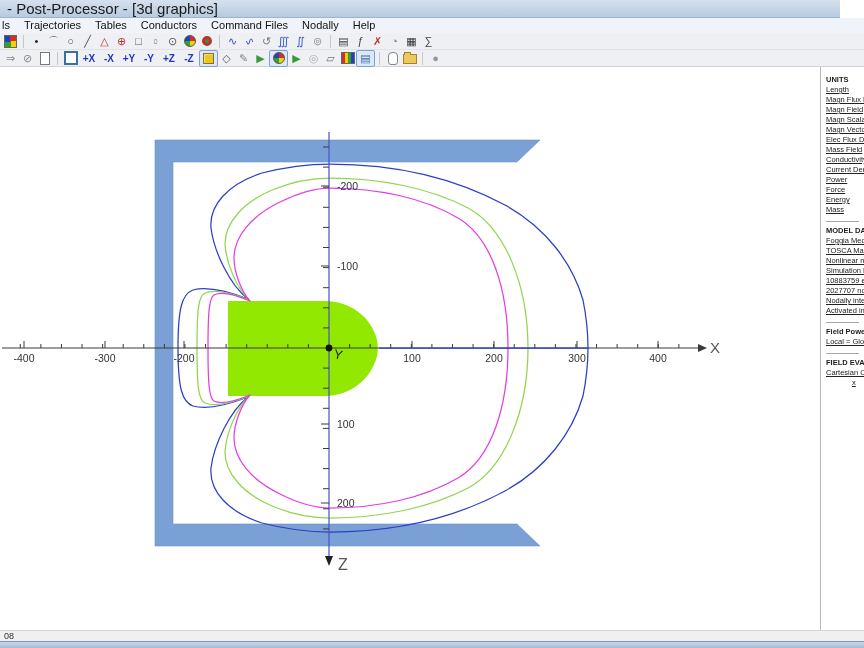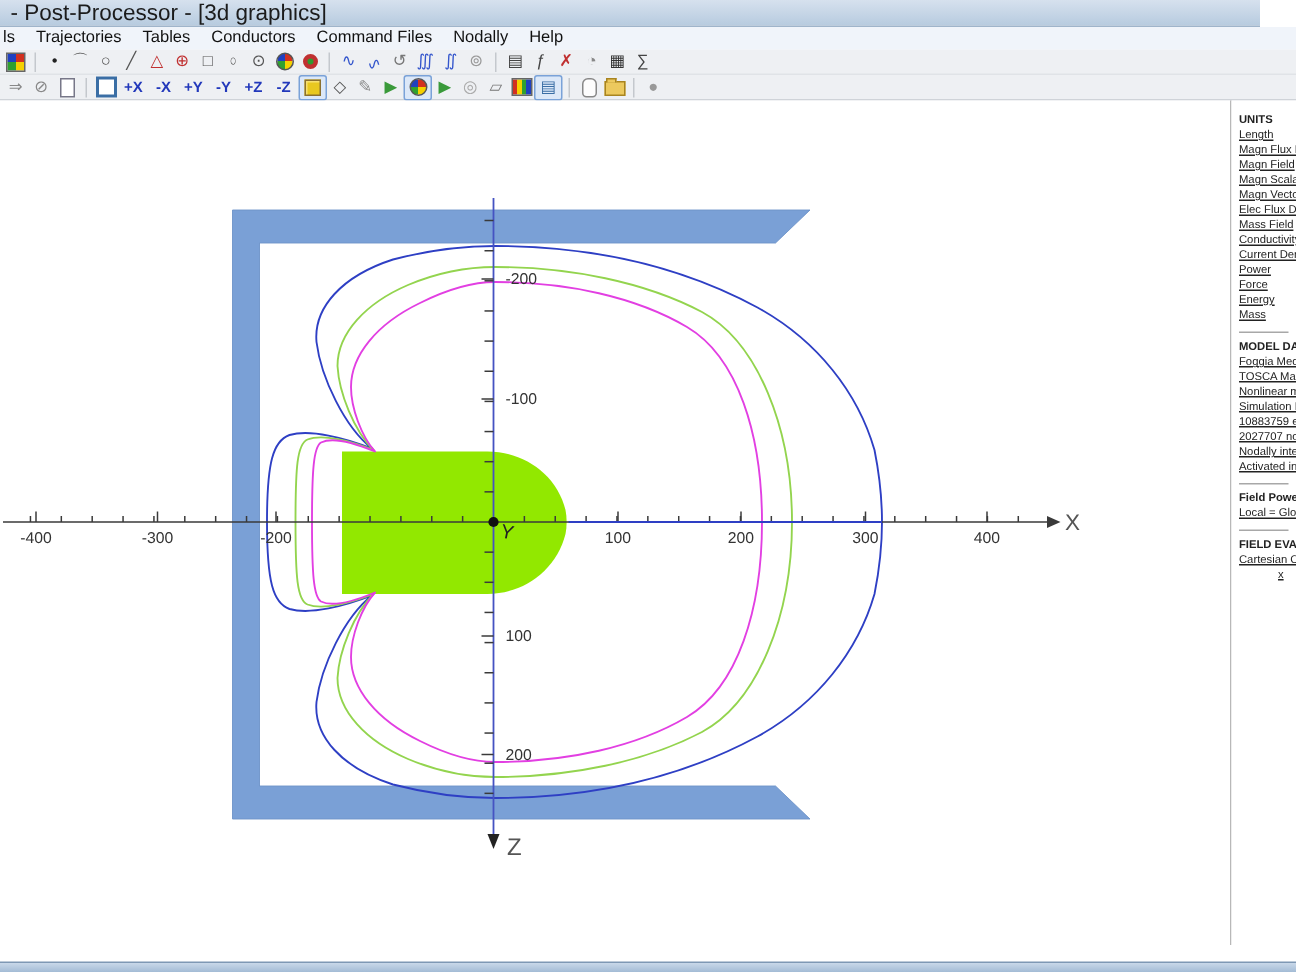--- a/index.html
+++ b/index.html
@@ -281,14 +281,17 @@
         </div>
         <div class="panel-section">
           <div class="panel-header">FIELD EVAL</div>
           <div class="panel-row">Cartesian C</div>
           <div class="panel-row">x</div>
         </div>
       </div>
   </div>
 
 
+  <div id="statusbar">
+    <span>08</span>
+  </div>
   <div id="bottomstrip"></div>
 </div>
 
 </body></html>

